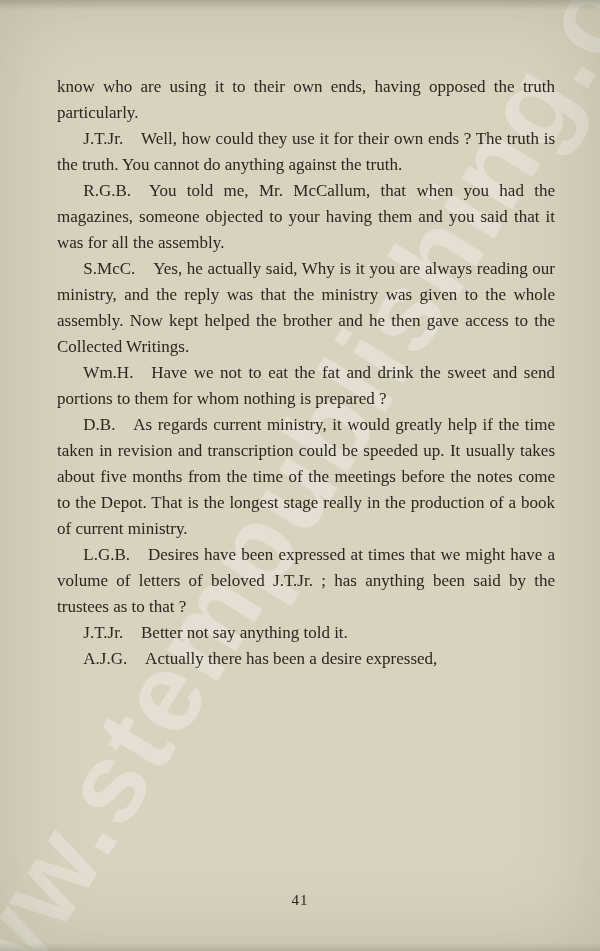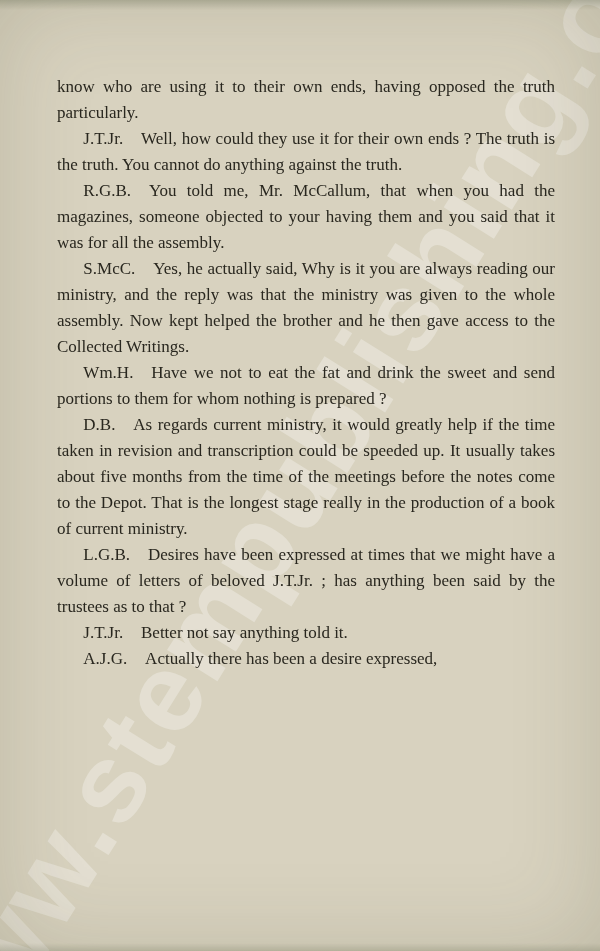--- a/index.html
+++ b/index.html
@@ -98,17 +98,18 @@
       <p class="para"><span class="speaker">J.T.Jr.</span><span>Well, how could they use it for their own ends ?  The truth is the truth.  You cannot do anything against the truth.</span></p>
       <p class="para"><span class="speaker">R.G.B.</span><span>You told me, Mr. McCallum, that when you had the magazines, someone objected to your having them and you said that it was for all the assembly.</span></p>
       <p class="para"><span class="speaker">S.McC.</span><span>Yes, he actually said, Why is it you are always reading our ministry, and the reply was that the ministry was given to the whole assembly.  Now kept helped the brother and he then gave access to the Collected Writings.</span></p>
       <p class="para"><span class="speaker">Wm.H.</span><span>Have we not to eat the fat and drink the sweet and send portions to them for whom nothing is prepared ?</span></p>
       <p class="para"><span class="speaker">D.B.</span><span>As regards current ministry, it would greatly help if the time taken in revision and transcription could be speeded up.  It usually takes about five months from the time of the meetings before the notes come to the Depot.  That is the longest stage really in the production of a book of current ministry.</span></p>
       <p class="para"><span class="speaker">L.G.B.</span><span>Desires have been expressed at times that we might have a volume of letters of beloved J.T.Jr. ; has anything been said by the trustees as to that ?</span></p>
       <p class="para"><span class="speaker">J.T.Jr.</span><span>Better not say anything told it.</span></p>
       <p class="para"><span class="speaker">A.J.G.</span><span>Actually there has been a desire expressed,</span></p>
     </div>
 
+  <div class="page-number">41</div>
 
   <div class="scan-edge-top"></div>
   <div class="scan-edge-bottom"></div>
   <div class="vignette"></div>
 </div>
 
 </body></html>

